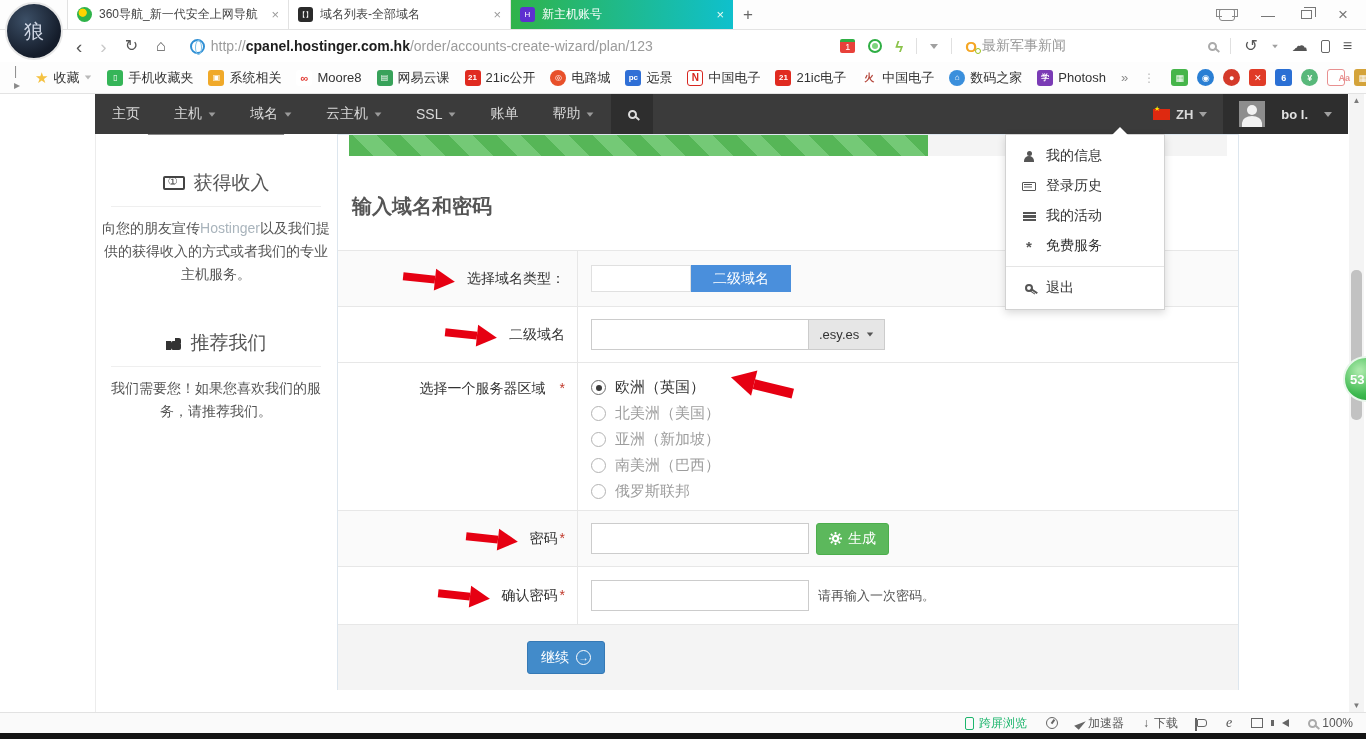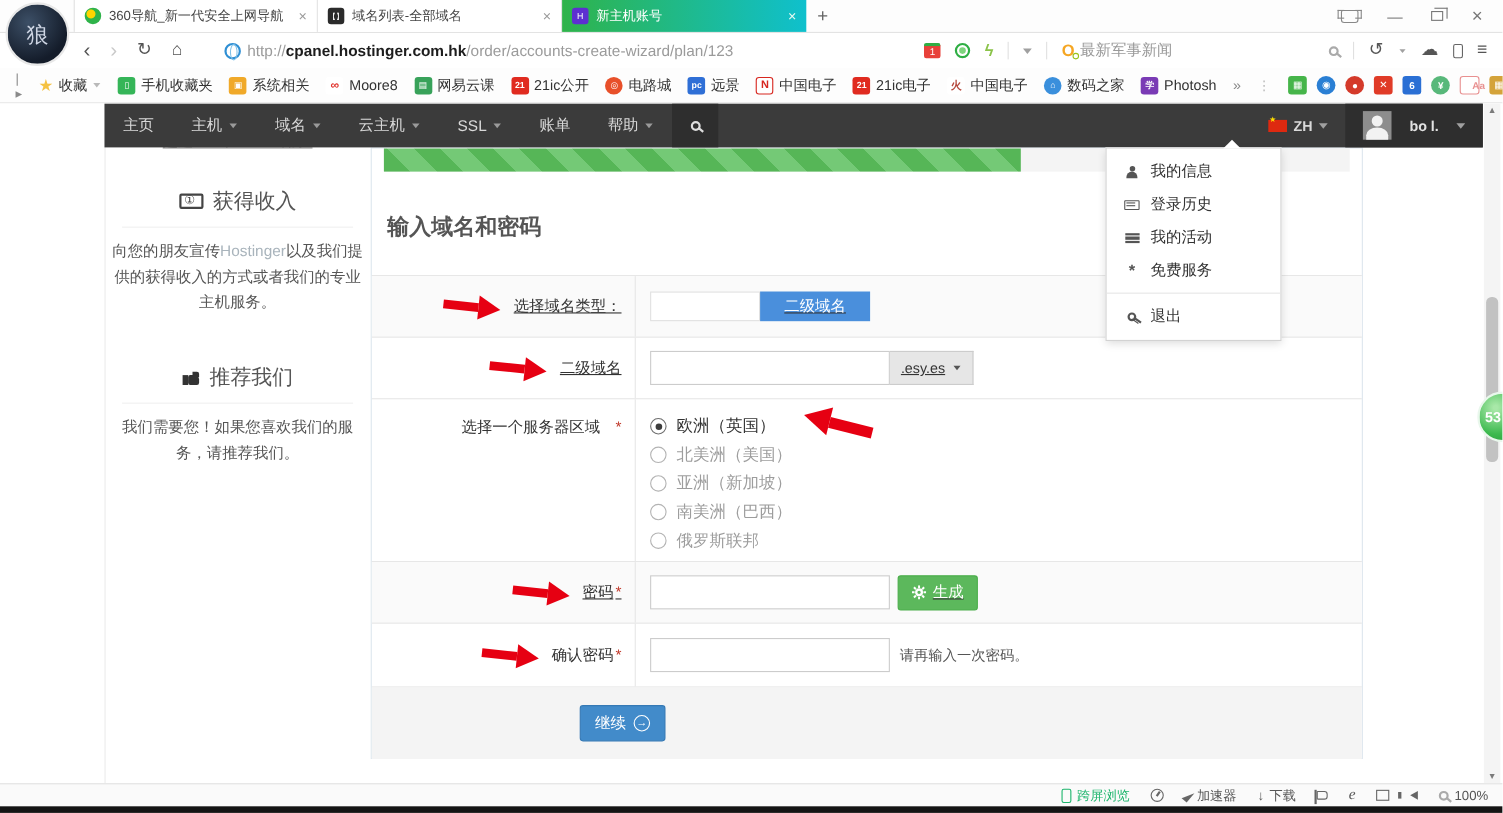--- a/index.html
+++ b/index.html
@@ -27,21 +27,21 @@
   .shirt::before { content:""; position:absolute; left:-4px; top:-1px; width:5px; height:6px; border:1.5px solid #888; border-right:none; }
   .shirt::after { content:""; position:absolute; right:-4px; top:-1px; width:5px; height:6px; border:1.5px solid #888; border-left:none; }
   .maxbox { width:11px; height:9px; border:1.5px solid #777; position:relative; }
   .maxbox::before { content:""; position:absolute; left:2px; top:-4px; width:11px; height:9px; border:1.5px solid #777; border-bottom:none; border-left:none; }
 
   
   .addrbar { position:absolute; top:30px; left:0; right:0; height:32px; background:#fff; display:flex; align-items:center; padding-left:76px; }
   .navbtn { font-size:19px; color:#555; margin-right:18px; line-height:1; }
   .navbtn.fwd { color:#c9c9c9; }
   .navbtn.small { font-size:16px; }
-  .urlbox { display:flex; align-items:center; margin-left:20px; font-size:14px; }
+  .urlbox { display:flex; align-items:center; margin-left:6px; font-size:14px; }
   .globe { width:15px; height:15px; border-radius:50%; border:2px solid #2f8fd4; position:relative; margin-right:6px; }
   .globe::before { content:""; position:absolute; left:3px; top:-1px; width:5px; height:13px; border:1px solid #7fc0e8; border-radius:50%; }
   .scheme,.path { color:#9b9b9b; }
   .host { color:#1d1d1d; font-weight:bold; }
   .addr-right { margin-left:auto; display:flex; align-items:center; gap:13px; padding-right:14px; }
   .cal { width:15px; height:14px; background:#e8413a; border-top:3px solid #2fae44; border-radius:2px; color:#fff; font-size:9px; text-align:center; line-height:11px; }
   .aperture { width:14px; height:14px; border-radius:50%; border:2px solid #2fae44; position:relative; }
   .aperture::before { content:""; position:absolute; left:2px; top:2px; width:6px; height:6px; border-radius:50%; background:#7ed47e; }
   .bolt { color:#8bc34a; font-size:15px; font-weight:bold; }
   .vdiv { width:1px; height:16px; background:#e0e0e0; }
@@ -119,21 +119,21 @@
   .panel { position:absolute; left:337px; top:40px; width:902px; height:556px; background:#fff; border:1px solid #dde6ee; }
   .ptrack { margin:0 11px; height:21px; background:#f4f4f4; }
   .pbar { height:100%; background:repeating-linear-gradient(45deg,#56b657 0 17px,#74c976 17px 34px); }
   .ptitle { margin:37px 0 30px 14px; font-size:20px; color:#555; }
   .ftable { border-top:1px solid #e7e7e7; }
   .frow { display:flex; border-bottom:1px solid #e7e7e7; }
   .lcol { width:240px; border-right:1px solid #e7e7e7; display:flex; align-items:center; justify-content:flex-end; gap:12px; padding-right:12px; font-size:14px; color:#333; flex:0 0 auto; }
   .fcol { flex:1; display:flex; align-items:center; padding-left:13px; }
   .gray { background:#fafafa; }
   .req { color:#c0392b; margin-left:2px; }
-  .h56 { height:56px;text-decoration:underline; } .h58 { height:58px; } .h148 { height:148px; }
+  .h56 { height:56px; } .h58 { height:58px; } .h148 { height:148px; }
   .arrow { position:relative; width:52px; height:22px; flex:0 0 auto; transform:rotate(6deg); }
   .arrow .shaft { position:absolute; left:0; top:7px; width:32px; height:8px; background:#e60012; }
   .arrow .head { position:absolute; right:0; top:0; width:0; height:0; border-left:20px solid #e60012; border-top:11px solid transparent; border-bottom:11px solid transparent; }
   .arrow-l { position:relative; width:64px; height:26px; flex:0 0 auto; transform:rotate(14deg); margin-left:16px; margin-top:-6px; }
   .arrow-l .shaft { position:absolute; right:0; top:9px; width:40px; height:10px; background:#e60012; }
   .arrow-l .head { position:absolute; left:0; top:0; width:0; height:0; border-right:24px solid #e60012; border-top:13px solid transparent; border-bottom:13px solid transparent; }
   .btn-blank { width:100px; height:27px; background:#fff; border:1px solid #e0e0e0; }
   .btn-blue { height:27px; min-width:100px; background:#4a8fdc; color:#fff; border:none; font-size:14px; font-family:inherit; padding:0 14px; }
   .txt { width:218px; height:31px; border:1px solid #ccc; background:#fff; }
   .addon { height:31px; display:flex; align-items:center; gap:7px; background:#e6e6e6; border:1px solid #ccc; border-left:none; padding:0 10px; font-size:13px; color:#333; }

